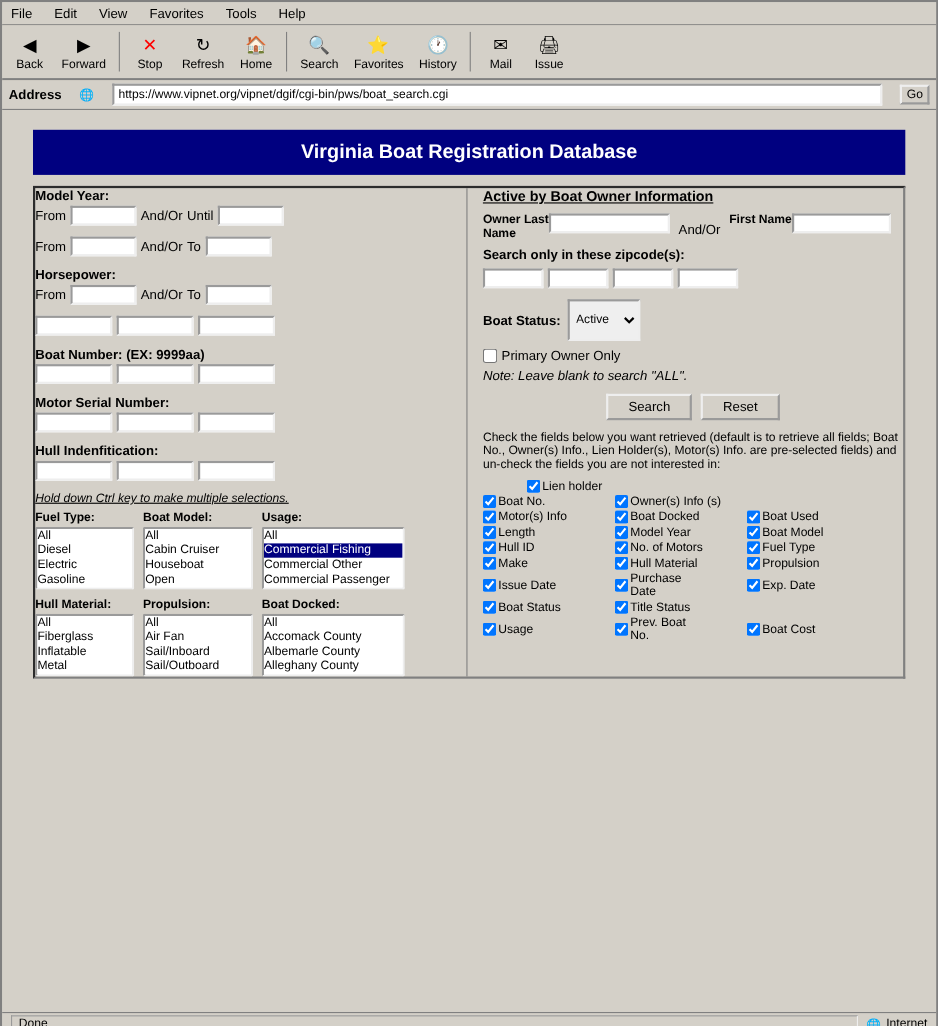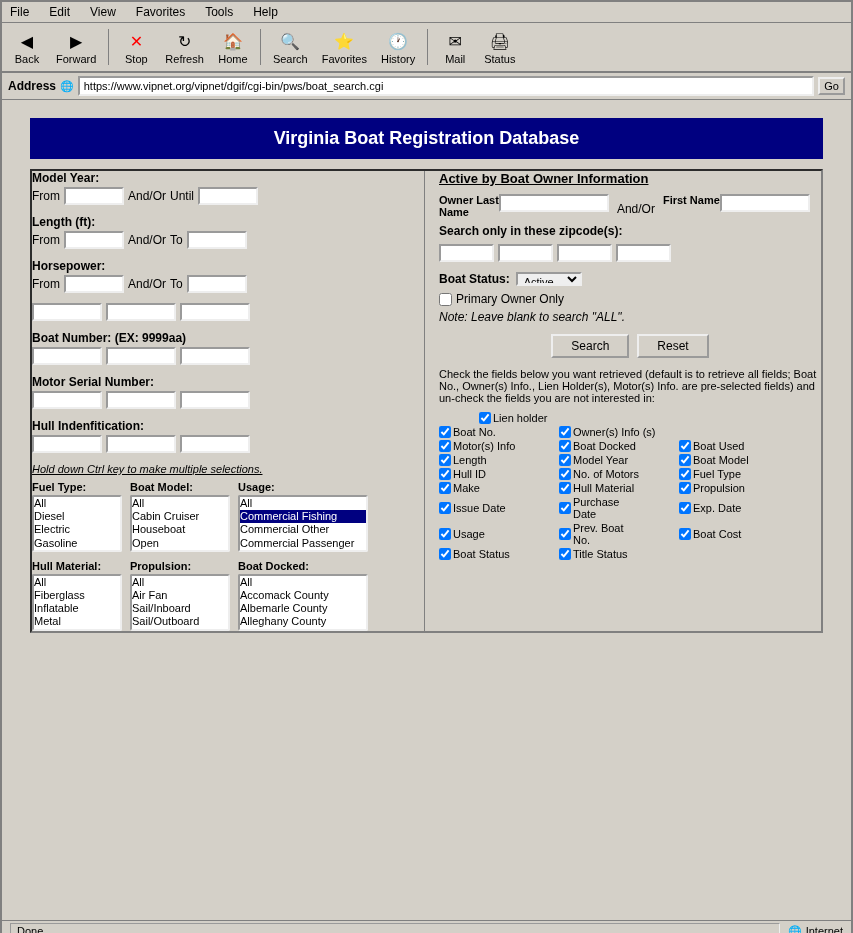--- a/index.html
+++ b/index.html
@@ -12,21 +12,21 @@
     .menu-bar { background: #d4d0c8; padding: 2px 4px; display: flex; gap: 12px; border-bottom: 1px solid #808080; }
     .menu-item { font-size: 12px; cursor: pointer; padding: 1px 4px; }
 
     
     .toolbar { background: #d4d0c8; padding: 4px 6px; display: flex; align-items: center; gap: 6px; border-bottom: 2px solid #808080; }
     .toolbar-btn { display: flex; flex-direction: column; align-items: center; font-size: 11px; cursor: pointer; min-width: 38px; padding: 2px 4px; }
     .toolbar-icon { width: 24px; height: 24px; display: flex; align-items: center; justify-content: center; font-size: 16px; }
     .toolbar-separator { width: 1px; height: 36px; background: #808080; margin: 0 2px; }
 
     
-    .address-bar { background: #d4d0c8; padding: 3px 6px; display: flex; align-items: center; gap: 4px; border-bottom: 1px solid #808080; }
+    .address-bar { background: #d4d0c8; padding: 3px 6px; display: flex; align-items: center; gap: 16px; border-bottom: 1px solid #808080; }
     .address-label { font-size: 12px; font-weight: bold; }
     .address-input { flex: 1; height: 20px; border: inset 2px; padding: 1px 4px; font-size: 11px; background: white; }
     .go-btn { background: #d4d0c8; border: outset 2px; padding: 1px 4px; font-size: 11px; cursor: pointer; }
 
     
     .content-area { background: #d4d0c8; padding: 8px; min-height: 820px; overflow-y: auto; }
 
     
     .page-title-bar { background: #000080; color: white; text-align: center; padding: 10px 20px; margin: 10px 20px; font-size: 18px; font-weight: bold; }
 
@@ -49,21 +49,21 @@
     .owner-row { display: flex; gap: 8px; margin-bottom: 6px; }
     .owner-block { display: flex; flex-direction: row; }
     .owner-block label { font-size: 11px; font-weight: bold; }
     .owner-input { width: 110px; height: 18px; border: inset 2px; padding: 1px 2px; background: white; }
     .first-name-input { width: 90px; height: 18px; border: inset 2px; padding: 1px 2px; background: white; }
 
     .zip-row { display: flex; gap: 4px; margin: 6px 0; }
     .zip-input { width: 55px; height: 18px; border: inset 2px; padding: 1px 2px; background: white; }
 
     .status-row { display: flex; align-items: center; gap: 6px; margin: 6px 0; font-size: 12px; font-weight: bold; }
-    .status-select { height: 14px; border: inset 2px; padding: 1px 2px; font-size: 11px; }
+    .status-select { height: 38px; border: inset 2px; padding: 1px 2px; font-size: 11px; }
 
     .checkbox-row { display: flex; align-items: center; gap: 4px; margin: 4px 0; font-size: 12px; }
     .note-text { font-style: italic; font-size: 12px; margin: 4px 0; }
 
     .btn-row { display: flex; justify-content: center; gap: 8px; margin: 10px 0; }
     .form-btn { background: #d4d0c8; border: outset 2px; padding: 3px 18px; font-size: 12px; cursor: pointer; min-width: 60px; }
 
     .retrieve-text { font-size: 11px; margin: 6px 0 8px 0; }
 
     
@@ -134,21 +134,21 @@
       <div class="toolbar-icon">🕐</div>
       <span>History</span>
     </div>
     <div class="toolbar-separator"></div>
     <div class="toolbar-btn">
       <div class="toolbar-icon">✉</div>
       <span>Mail</span>
     </div>
     <div class="toolbar-btn">
       <div class="toolbar-icon">🖨</div>
-      <span>Status</span>
+      <span>Issue</span>
     </div>
   </div>
 
   <div class="address-bar">
     <span class="address-label">Address</span>
     <span style="font-size:11px;">🌐</span>
     <input class="address-input" type="text" value="https://www.vipnet.org/vipnet/dgif/cgi-bin/pws/boat_search.cgi" style="">
     <button class="go-btn">Go</button>
   </div>
 
@@ -165,21 +165,20 @@
           <div class="field-row">
             <span>From</span>
             <input class="small-input" type="text" style="">
             <span>And/Or</span>
             <span>Until</span>
             <input class="small-input" type="text" style="">
           </div>
         </div>
 
         <div class="field-group">
-          <div class="field-label">Length (ft):</div>
           <div class="field-row">
             <span>From</span>
             <input class="small-input" type="text" style="">
             <span>And/Or</span>
             <span>To</span>
             <input class="small-input" type="text" style="">
           </div>
         </div>
 
         <div class="field-group">
@@ -448,40 +447,40 @@
             </div>
             <div class="cb-item">
               <input type="checkbox" checked="" style="">
               <span>Exp. Date</span>
             </div>
           </div>
 
           <div class="cb-row">
             <div class="cb-item">
               <input type="checkbox" checked="" style="">
+              <span>Boat Status</span>
+            </div>
+            <div class="cb-item">
+              <input type="checkbox" checked="" style="">
+              <span>Title Status</span>
+            </div>
+          </div>
+
+          <div class="cb-row">
+            <div class="cb-item">
+              <input type="checkbox" checked="" style="">
               <span>Usage</span>
             </div>
             <div class="cb-item">
               <input type="checkbox" checked="" style="">
               <span>Prev. Boat<br>No.</span>
             </div>
             <div class="cb-item">
               <input type="checkbox" checked="" style="">
               <span>Boat Cost</span>
-            </div>
-          </div>
-
-          <div class="cb-row">
-            <div class="cb-item">
-              <input type="checkbox" checked="" style="">
-              <span>Boat Status</span>
-            </div>
-            <div class="cb-item">
-              <input type="checkbox" checked="" style="">
-              <span>Title Status</span>
             </div>
           </div>
         </div>
 
       </div>
 
     </div>
 
   </div>
 

